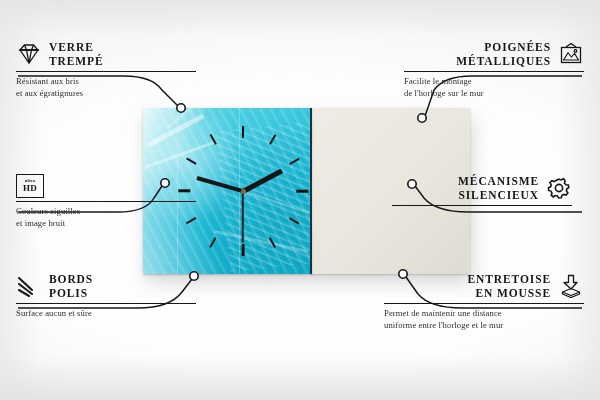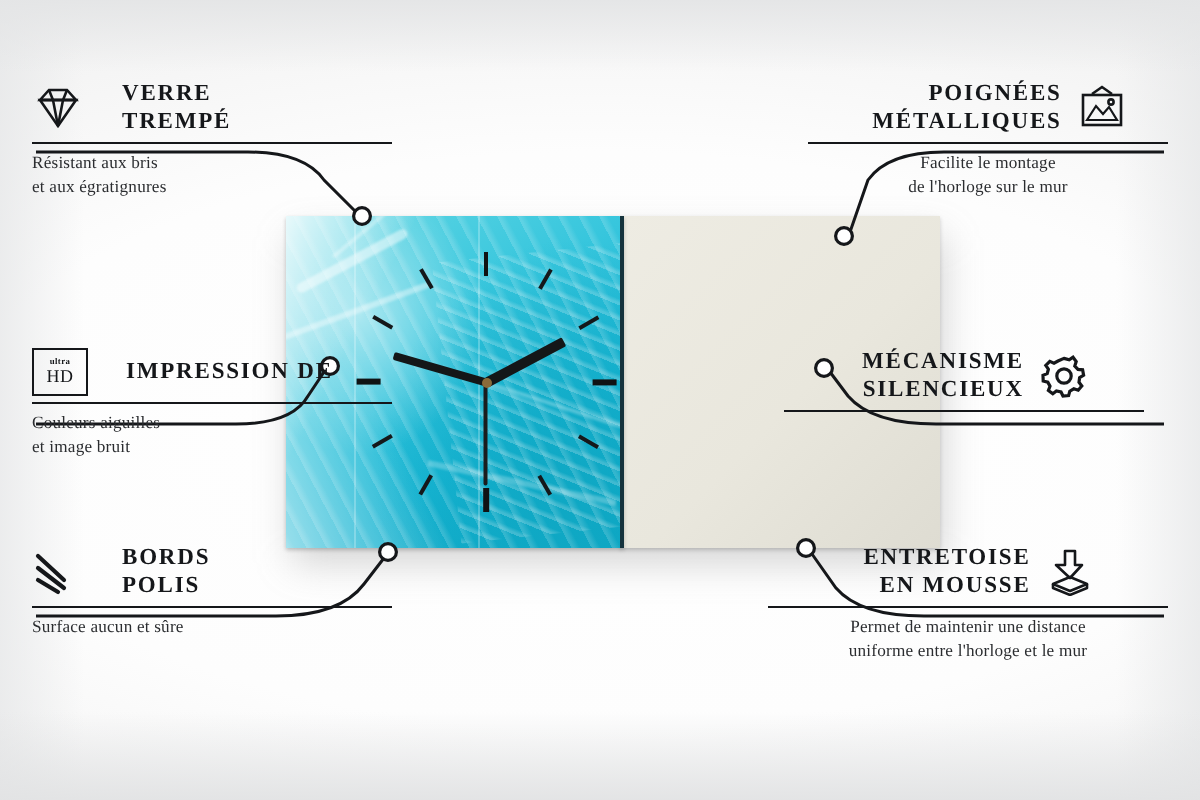--- a/index.html
+++ b/index.html
@@ -71,41 +71,41 @@
   
   svg.links{position:absolute;left:0;top:0;width:600px;height:400px;pointer-events:none;}
   svg.links path{fill:none;stroke:#15171a;stroke-width:1.5;}
   svg.links circle{fill:#ffffff;stroke:#15171a;stroke-width:1.6;}
 
   
   .feat{position:absolute;width:180px;}
   .feat .head{display:flex;align-items:center;gap:7px;}
   .feat .ttl{
     font-family:"Liberation Serif",serif;font-weight:bold;font-size:11.5px;
-    letter-spacing:.9px;color:#15171a;line-height:1.22;text-transform:uppercase;margin-left:12px;
+    letter-spacing:.9px;color:#15171a;line-height:1.22;text-transform:uppercase;
   }
   .feat .rule{height:1.4px;background:#15171a;margin:3px 0 4px;}
   .feat .sub{
     font-family:"Liberation Serif",serif;font-size:8.6px;color:#2b2d30;
     line-height:1.35;letter-spacing:.1px;
   }
   .feat.left .head{justify-content:flex-start;}
   .feat.left .ttl{text-align:left;}
   .feat.left .sub{text-align:left;}
-  .feat.right .head{justify-content:center;flex-direction:row;}
+  .feat.right .head{justify-content:flex-end;flex-direction:row;}
   .feat.right .ttl{text-align:right;}
-  .feat.right .sub{text-align:center;}
+  .feat.right .sub{text-align:left;}
   .ico{width:26px;height:24px;flex:0 0 26px;display:block;}
   .ico svg{width:100%;height:100%;display:block;}
   .hdbox{
     width:26px;height:22px;flex:0 0 26px;border:1.4px solid #15171a;
     display:flex;flex-direction:column;align-items:center;justify-content:center;line-height:1;
   }
   .hdbox .u{font-size:4.4px;font-weight:bold;letter-spacing:.2px;color:#15171a;}
-  .hdbox .h{font-size:9px;font-weight:normal;letter-spacing:.3px;color:#15171a;margin-top:.5px;}
+  .hdbox .h{font-size:9px;font-weight:bold;letter-spacing:.3px;color:#15171a;margin-top:.5px;}
 </style>
 </head>
 <body>
 
 <div id="stage">
 
   <div class="panel-shadow"></div>
 
   <div class="panel-beige">
     
@@ -192,21 +192,21 @@
     </div>
   </div>
 
   <div class="feat left" style="left:16px;top:174px;">
     <div class="head">
       <span class="hdbox">
         <span class="u">ultra</span>
         <span class="h">HD</span>
       </span>
       <span class="ttl">
-        <span>IMPRESSION DE</span><br>
+        <br>
       </span>
     </div>
     <div class="rule"></div>
     <div class="sub">
       <span>Couleurs aiguilles</span><br><span>et image bruit</span>
     </div>
   </div>
 
   <div class="feat left" style="left:16px;top:272px;">
     <div class="head">

